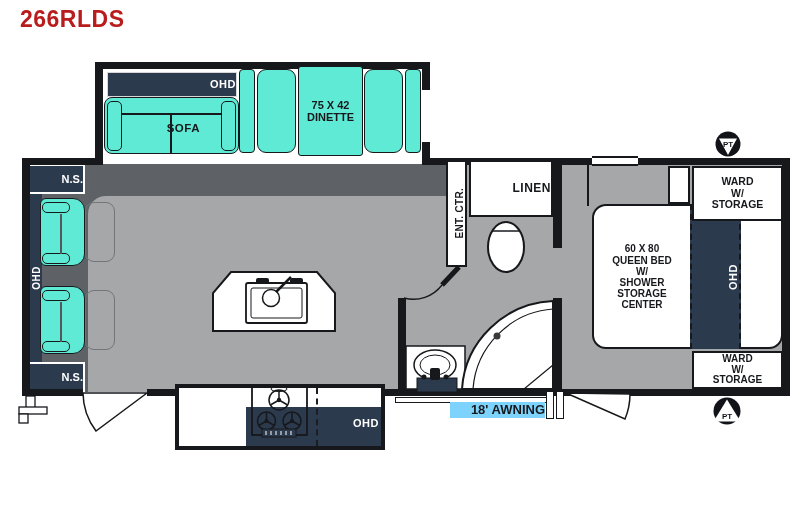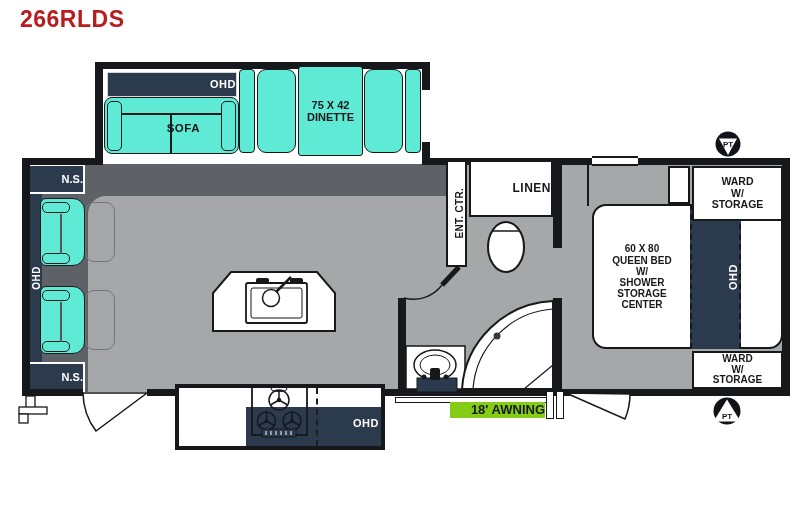--- a/index.html
+++ b/index.html
@@ -123,21 +123,21 @@
   </div>
 
   <div class="abs" style="left:175px;top:384px;width:210px;height:66px;background:#fff;border:4px solid #17181c;"></div>
   <div class="abs navy" style="left:246px;top:407px;width:135px;height:39px;"></div>
   <div class="abs" style="left:316px;top:388px;width:0;height:58px;border-left:2px dashed #1c1d22;"></div>
   <div class="abs flexc" style="left:327px;top:414px;width:52px;height:18px;">
     <span class="lbl white" style="font-size:11px;letter-spacing:.5px;">OHD</span>
   </div>
 
   <div class="abs" style="left:395px;top:397px;width:153px;height:6px;background:#fff;border:1.5px solid #17181c;"></div>
-  <div class="abs flexc" style="left:450px;top:402px;width:95px;height:16px;background:#84cc16;">
+  <div class="abs flexc" style="left:450px;top:402px;width:95px;height:16px;background:#7dd3fc;">
     <span class="lbl" style="font-size:13px;">18' AWNING</span>
   </div>
   <div class="abs" style="left:546px;top:391px;width:8px;height:28px;background:#fff;border:1.5px solid #17181c;"></div>
   <div class="abs" style="left:556px;top:391px;width:8px;height:28px;background:#fff;border:1.5px solid #17181c;"></div>
 
   <svg class="abs" width="800" height="507" viewBox="0 0 800 507" style="left:0;top:0;">
 
     <g>
       <polygon points="213,331 213,293 231,272 317,272 335,293 335,331" fill="#fff" stroke="#17181c" stroke-width="2"></polygon>
       <rect x="246" y="283" width="61" height="40" rx="2" fill="none" stroke="#17181c" stroke-width="1.8"></rect>

